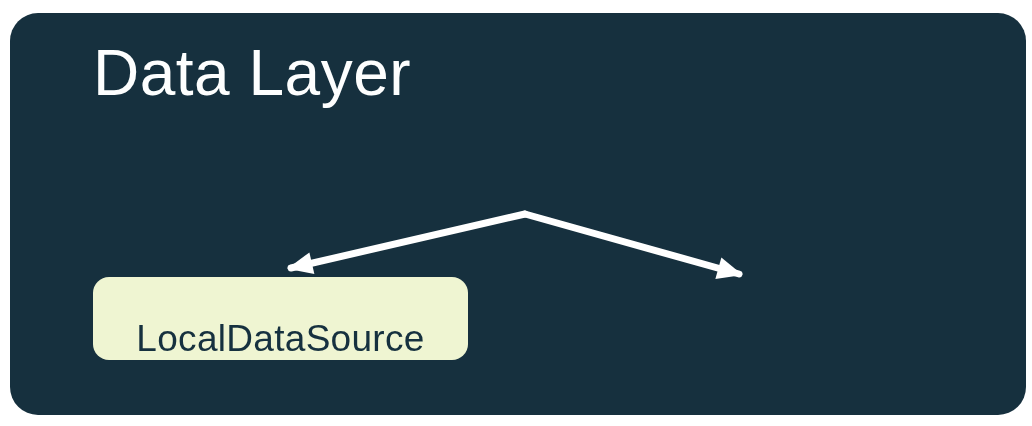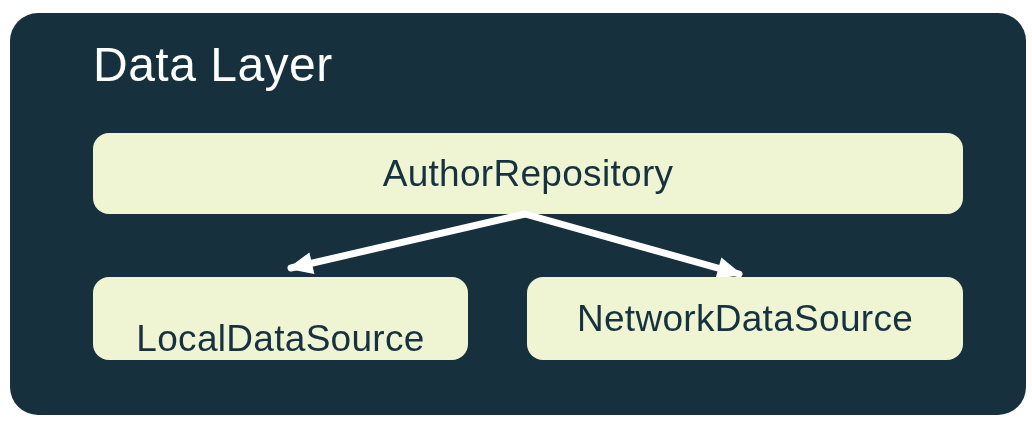--- a/index.html
+++ b/index.html
@@ -21,21 +21,21 @@
     top: 13px;
     width: 1016px;
     height: 402px;
     background: var(--container-bg, #16303E);
     border-radius: 28px;
   }
   .diagram-title {
     position: absolute;
     left: 83px;
     top: 28px;
-    font-size: 48px;
+    font-size: 64px;
     line-height: 1;
     font-weight: 400;
     letter-spacing: 0.5px;
     color: var(--title-text, #FDFEFE);
     white-space: nowrap;
   }
   .node {
     position: absolute;
     background: var(--node-bg, #EFF5D2);
     border-radius: 16px;
@@ -77,36 +77,30 @@
   }
 </style>
 </head>
 <body style="background: rgb(255, 255, 255);">
 
 <div class="canvas">
   <div class="frame">
 
     <div class="diagram-title">Data Layer</div>
 
-    <div class="node node-repository">
-      <span>AuthorRepository</span>
-    </div>
 
     <svg class="arrows-layer" viewBox="0 0 1016 402" xmlns="http://www.w3.org/2000/svg">
       <defs>
         <marker id="arrowhead" viewBox="0 0 10 10" refX="8.5" refY="5" markerWidth="5" markerHeight="3.6" orient="auto">
           <path d="M 0 0.6 L 10 5 L 0 9.4 z" fill="#FFFFFF"></path>
         </marker>
       </defs>
       <line x1="515" y1="201" x2="281" y2="255" stroke="#FFFFFF" stroke-width="7" stroke-linecap="round" marker-end="url(#arrowhead)"></line>
       <line x1="515" y1="201" x2="729" y2="261" stroke="#FFFFFF" stroke-width="7" stroke-linecap="round" marker-end="url(#arrowhead)"></line>
     </svg>
 
     <div class="node node-local">
       <span>LocalDataSource</span>
     </div>
 
-    <div class="node node-network">
-      <span>NetworkDataSource</span>
-    </div>
 
   </div>
 </div>
 
 </body></html>

